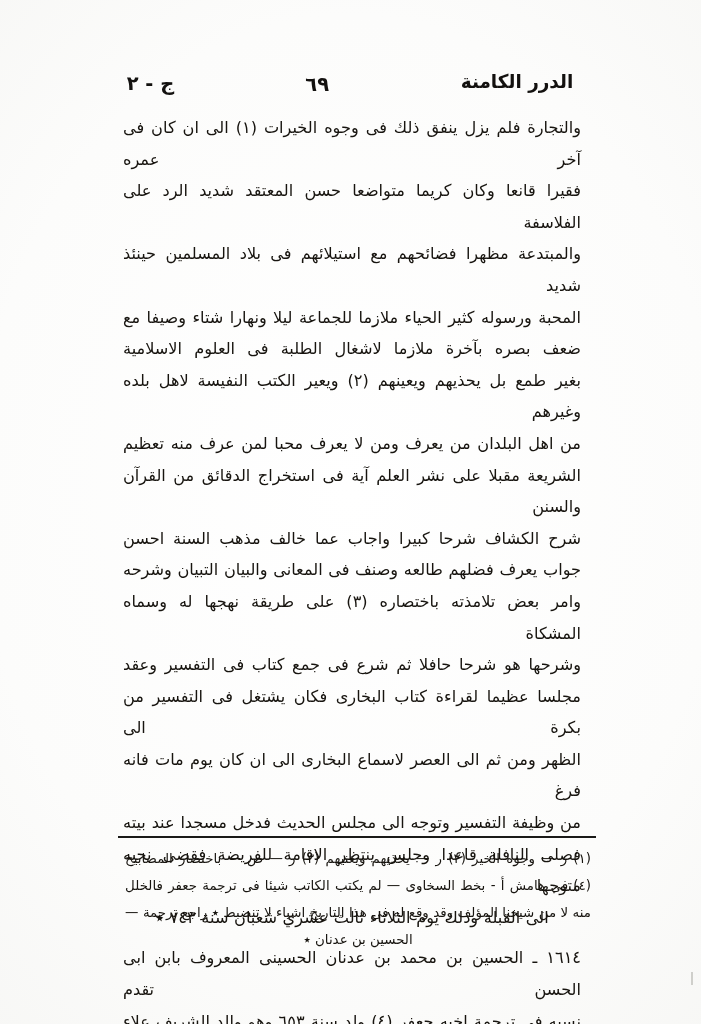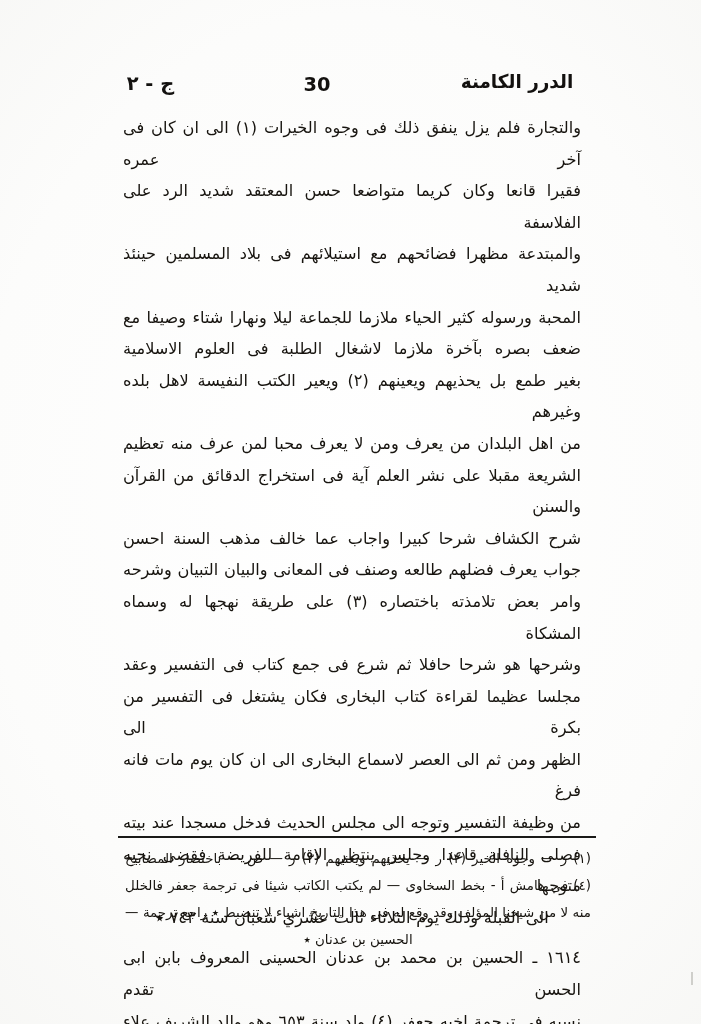--- a/index.html
+++ b/index.html
@@ -136,21 +136,21 @@
   }
 </style>
 </head>
 <body>
 
 <div class="page">
   <div class="paper-tone"></div>
 
   <div class="running-head">
     <span class="rh-item rh-title">الدرر الكامنة</span>
-    <span class="rh-item rh-page">30</span>
+    <span class="rh-item rh-page">٦٩</span>
     <span class="rh-item rh-vol">ج - ٢</span>
   </div>
 
   <div class="body-block">
     <div class="line"><span>والتجارة فلم يزل ينفق ذلك فى وجوه الخيرات (١) الى ان كان فى آخر عمره</span></div>
     <div class="line"><span>فقيرا قانعا وكان كريما متواضعا حسن المعتقد شديد الرد على الفلاسفة</span></div>
     <div class="line"><span>والمبتدعة مظهرا فضائحهم مع استيلائهم فى بلاد المسلمين حينئذ شديد</span></div>
     <div class="line"><span>المحبة ورسوله كثير الحياء ملازما للجماعة ليلا ونهارا شتاء وصيفا مع</span></div>
     <div class="line"><span>ضعف بصره بآخرة ملازما لاشغال الطلبة فى العلوم الاسلامية</span></div>
     <div class="line"><span>بغير طمع بل يحذيهم ويعينهم (٢) ويعير الكتب النفيسة لاهل بلده وغيرهم</span></div>

